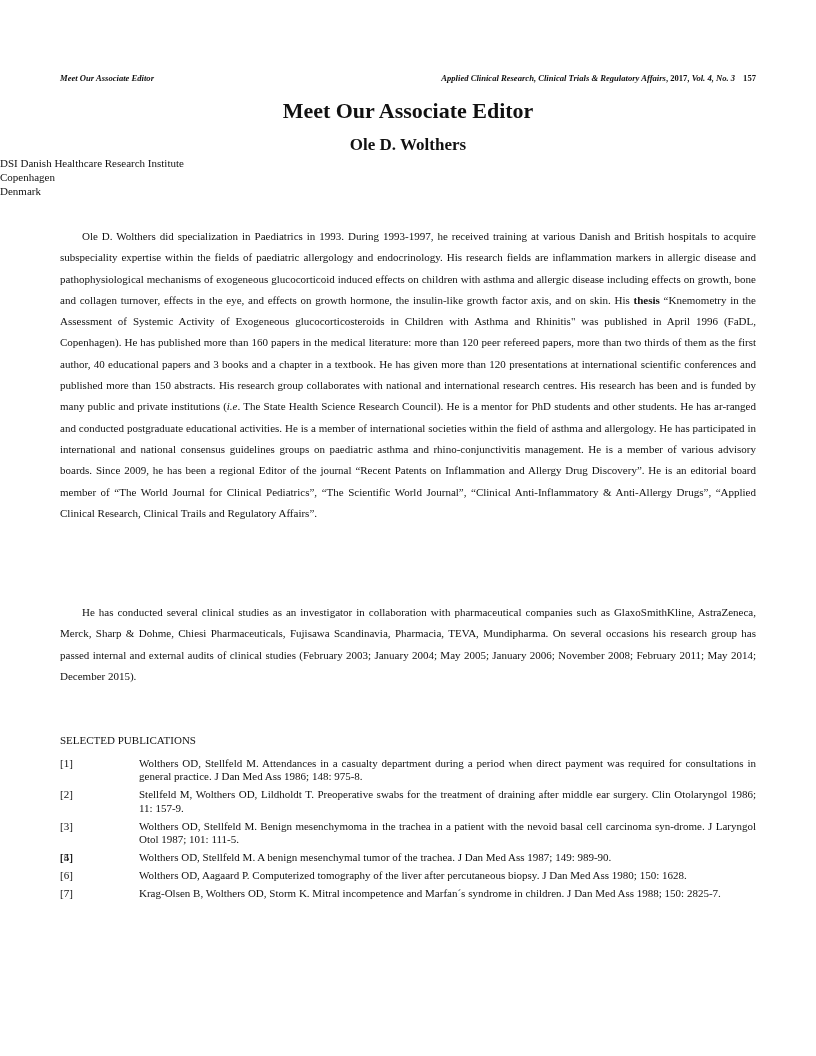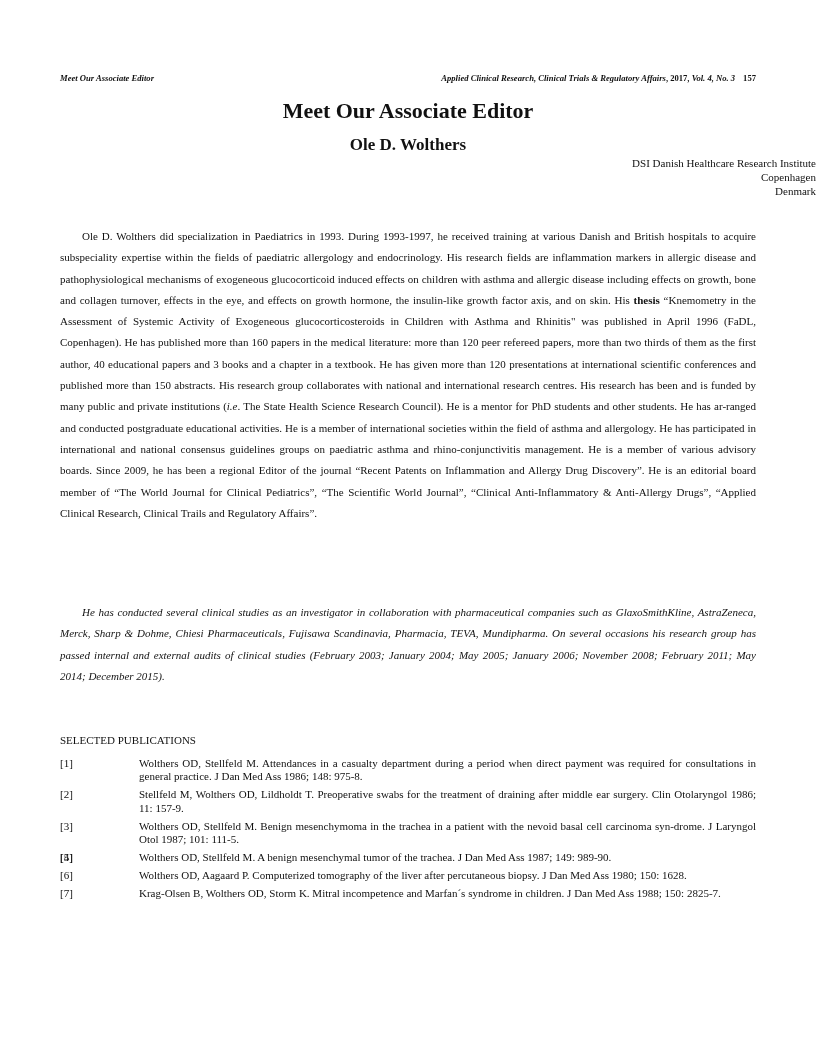--- a/index.html
+++ b/index.html
@@ -17,32 +17,32 @@
   .rh-right .pg { font-style: normal; margin-left: 8px; }
   .title {
     position: absolute; top: 98px; left: 0; width: 816px; text-align: center;
     font-size: 22px; font-weight: bold; margin: 0;
   }
   .author {
     position: absolute; top: 135px; left: 0; width: 816px; text-align: center;
     font-size: 17px; font-weight: bold;
   }
   .affil {
-    position: absolute; left: 0; width: 816px; text-align: right;
+    position: absolute; left: 0; width: 816px; text-align: left;
     font-size: 11px; line-height: 13px;
   }
   .affil.l1 { top: 157px; }
   .affil.l2 { top: 171px; }
   .affil.l3 { top: 185px; }
   .body-text {
     position: absolute; left: 60px; width: 696px; font-size: 11px;
     line-height: 21.3px; text-align: justify; text-indent: 22px; margin: 0;
   }
   .p1 { top: 226px; }
-  .p2 { top: 602px; font-style: italic; }
+  .p2 { top: 602px; }
   .section-heading {
     position: absolute; top: 734px; left: 60px; font-size: 11px; font-weight: normal;
   }
   .refs { position: absolute; top: 757px; left: 60px; width: 696px; margin: 0; padding: 0; list-style: none; }
   .ref { position: relative; padding-left: 79px; font-size: 11px; line-height: 13.4px; margin-bottom: 4.6px; text-align: justify; }
   .ref-num { position: absolute; left: 0; top: 0; }
 </style>
 </head>
 <body>
 

